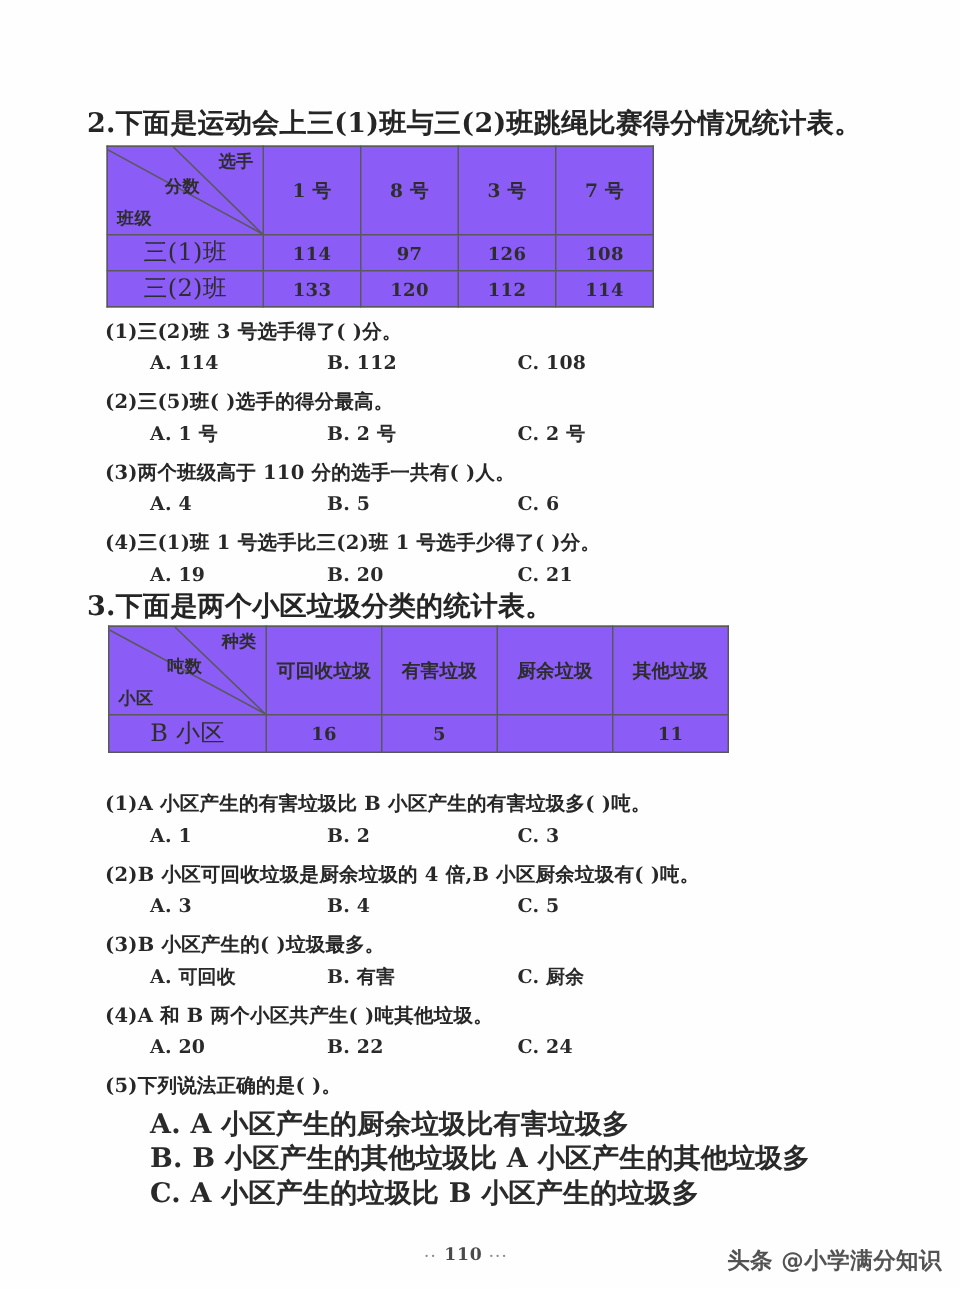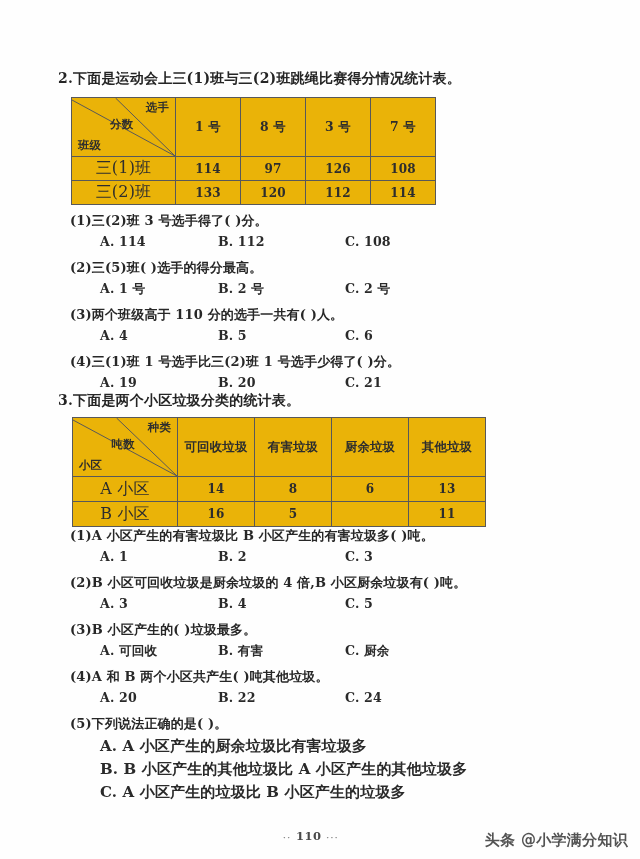--- a/index.html
+++ b/index.html
@@ -18,21 +18,21 @@
 
   .page {
     position: absolute;
     inset: 0;
     background: #fefefe;
   }
 
   
   .prompt {
     position: absolute;
-    font-size: 14px;
+    font-size: 18px;
     font-weight: 700;
     letter-spacing: 0.2px;
     white-space: nowrap;
     color: #252525;
   }
 
   .qline {
     position: absolute;
     font-size: 13px;
     font-weight: 700;
@@ -54,33 +54,33 @@
     position: absolute;
     white-space: nowrap;
     letter-spacing: .15px;
   }
   .optrow .opt.a { left: 100px; }
   .optrow .opt.b { left: 218px; }
   .optrow .opt.c { left: 345px; }
 
   .stmt {
     position: absolute;
-    font-size: 15px;
+    font-size: 18px;
     font-weight: 700;
     white-space: nowrap;
     color: #2a2a2a;
     letter-spacing: .15px;
   }
 
   
   .tbl {
     position: absolute;
     border-collapse: collapse;
     table-layout: fixed;
-    background: #eab308;
+    background: #8b5cf6;
   }
   .tbl td {
     border: 1.1px solid #58585a;
     text-align: center;
     vertical-align: middle;
     font-size: 12.4px;
     font-weight: 700;
     color: #2d2d2d;
     padding: 0;
     letter-spacing: .2px;
@@ -247,27 +247,20 @@
           <span class="lbl top">种类</span>
           <span class="lbl mid">吨数</span>
           <span class="lbl bottom">小区</span>
         </td>
         <td class="colhdr">可回收垃圾</td>
         <td class="colhdr">有害垃圾</td>
         <td class="colhdr">厨余垃圾</td>
         <td class="colhdr">其他垃圾</td>
       </tr>
       <tr>
-        <td class="rowhdr" style="height:24px;">A 小区</td>
-        <td class="num">14</td>
-        <td class="num">8</td>
-        <td class="num">6</td>
-        <td class="num">13</td>
-      </tr>
-      <tr>
         <td class="rowhdr" style="height:24px;">B 小区</td>
         <td class="num">16</td>
         <td class="num">5</td>
         <td class="num"></td>
         <td class="num">11</td>
       </tr>
     </tbody>
   </table>
 
   <div class="qline" style="left:70px; top:527px;">(1)A 小区产生的有害垃圾比 B 小区产生的有害垃圾多(      )吨。</div>

